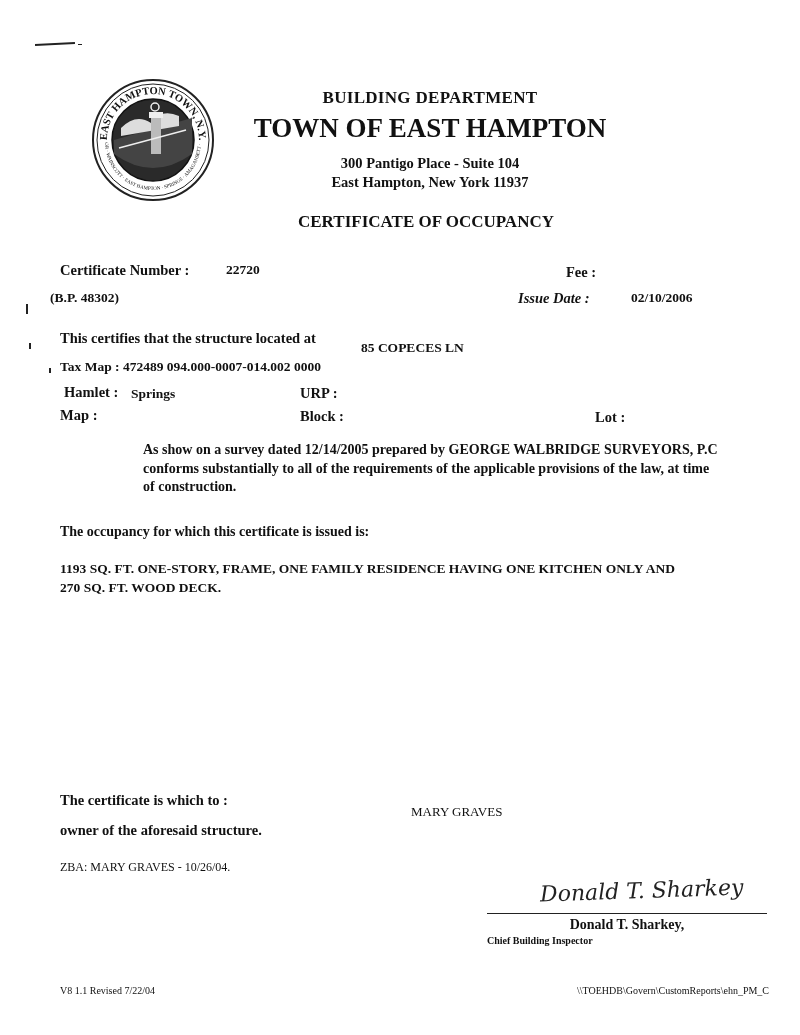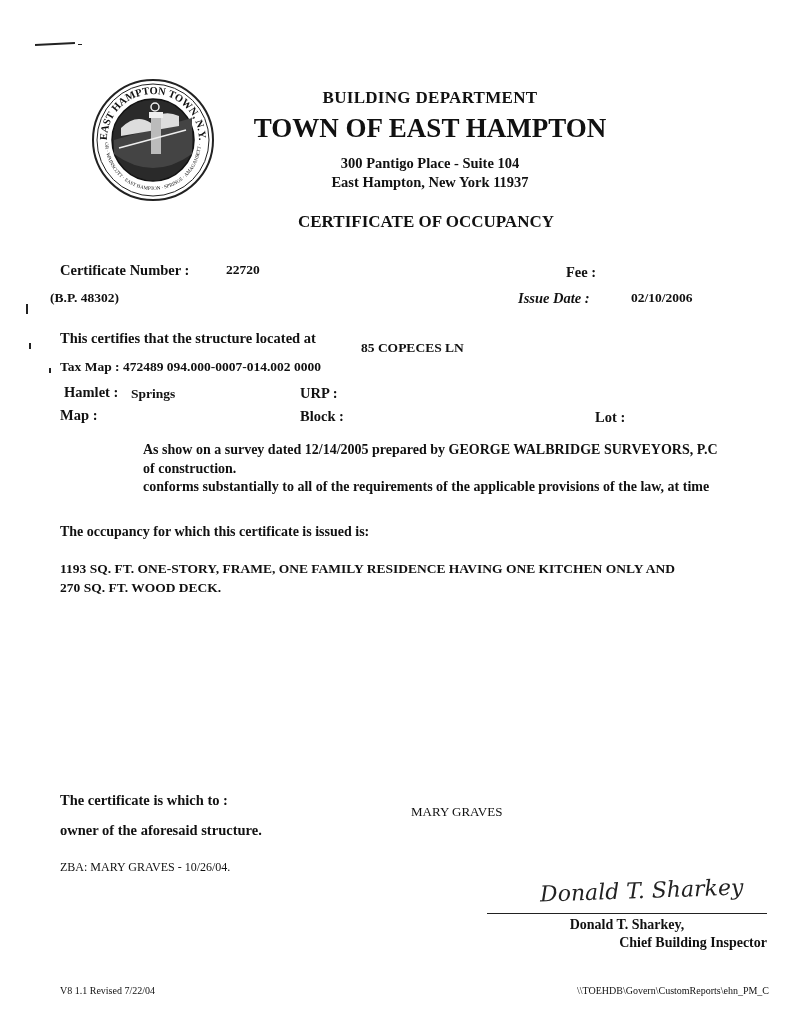--- a/index.html
+++ b/index.html
@@ -76,34 +76,34 @@
 <div class="abs lbl" style="left:52px;top:384px;margin-left:12px;">Hamlet :</div>
 <div class="abs val" style="left:131px;top:386px;">Springs</div>
 <div class="abs lbl" style="left:300px;top:385px;">URP :</div>
 
 <div class="abs lbl" style="left:60px;top:407px;">Map :</div>
 <div class="abs lbl" style="left:300px;top:408px;">Block :</div>
 <div class="abs lbl" style="left:595px;top:409px;">Lot :</div>
 
 <div class="para" style="left:143px;top:441px;">
   <div>As show on a survey dated 12/14/2005 prepared by GEORGE WALBRIDGE SURVEYORS, P.C</div>
+  <div>conforms substantially to all of the requirements of the applicable provisions of the law, at time</div>
   <div>of construction.</div>
-  <div>conforms substantially to all of the requirements of the applicable provisions of the law, at time</div>
 </div>
 
 <div class="abs lbl" style="left:60px;top:524px;font-size:14px;">The occupancy for which this certificate is issued is:</div>
 <div class="para" style="left:60px;top:560px;font-size:13.5px;">
   <div>1193 SQ. FT. ONE-STORY, FRAME, ONE FAMILY RESIDENCE HAVING ONE KITCHEN ONLY AND</div>
   <div>270 SQ. FT. WOOD DECK.</div>
 </div>
 
 <div class="abs lbl" style="left:60px;top:792px;">The certificate is which to :</div>
 <div class="abs plain" style="left:411px;top:792px;margin-top:12px;">MARY GRAVES</div>
 <div class="abs lbl" style="left:60px;top:822px;">owner of the aforesaid structure.</div>
 <div class="abs plain" style="left:60px;top:860px;font-size:12px;">ZBA: MARY GRAVES - 10/26/04.</div>
 
 <div class="abs" style="left:540px;top:878px;font-family:'DejaVu Serif', serif;font-style:italic;font-size:22px;color:#222;transform:rotate(-2deg);">Donald T. Sharkey</div>
 <div class="sigline"></div>
 <div class="abs b" style="left:487px;width:280px;text-align:center;top:917px;font-size:14px;">Donald T. Sharkey,</div>
-<div class="abs b" style="left:487px;width:280px;text-align:right;top:935px;font-size:14px;">Chief Building Inspector</div>
+<div class="abs b" style="left:487px;width:280px;text-align:left;top:935px;font-size:10px;">Chief Building Inspector</div>
 
 <div class="abs smallfoot" style="left:60px;top:985px;">V8 1.1 Revised 7/22/04</div>
 <div class="abs smallfoot" style="left:577px;top:985px;">\\TOEHDB\Govern\CustomReports\ehn_PM_C</div>
 
 </body></html>

